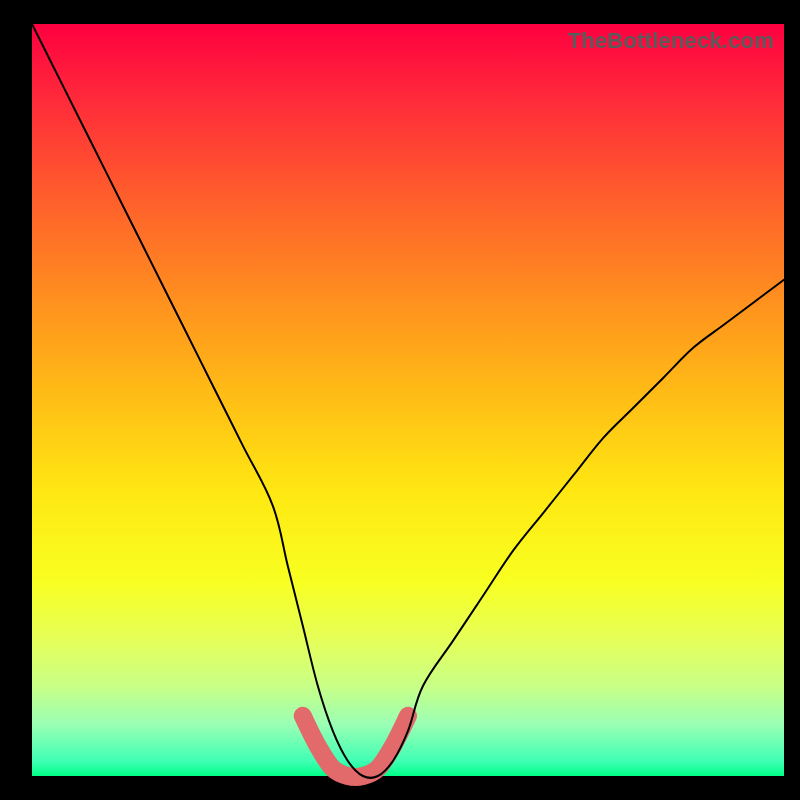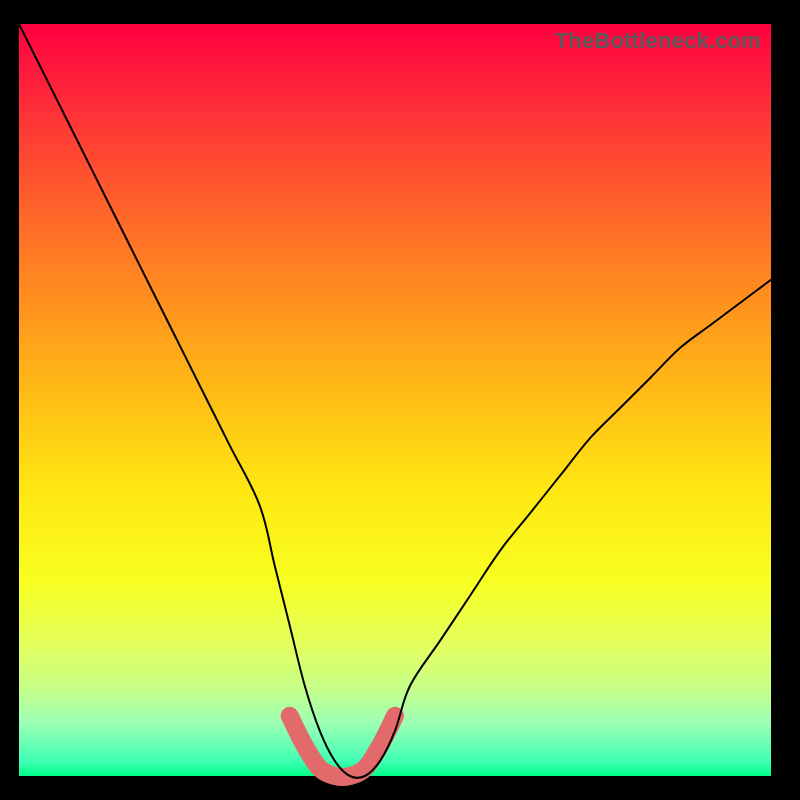--- a/index.html
+++ b/index.html
@@ -12,21 +12,21 @@
     font-family: Arial, Helvetica, sans-serif;
   }
   .frame {
     position: relative;
     width: 800px;
     height: 800px;
     background: #000;
   }
   .plot-area {
     position: absolute;
-    left: 19px;
+    left: 32px;
     top: 24px;
     width: 752px;
     height: 752px;
     background: linear-gradient(
       to bottom,
       #ff0040 0%,
       #ff2a3a 10%,
       #ff5a2d 22%,
       #ff8a20 35%,
       #ffb816 48%,

